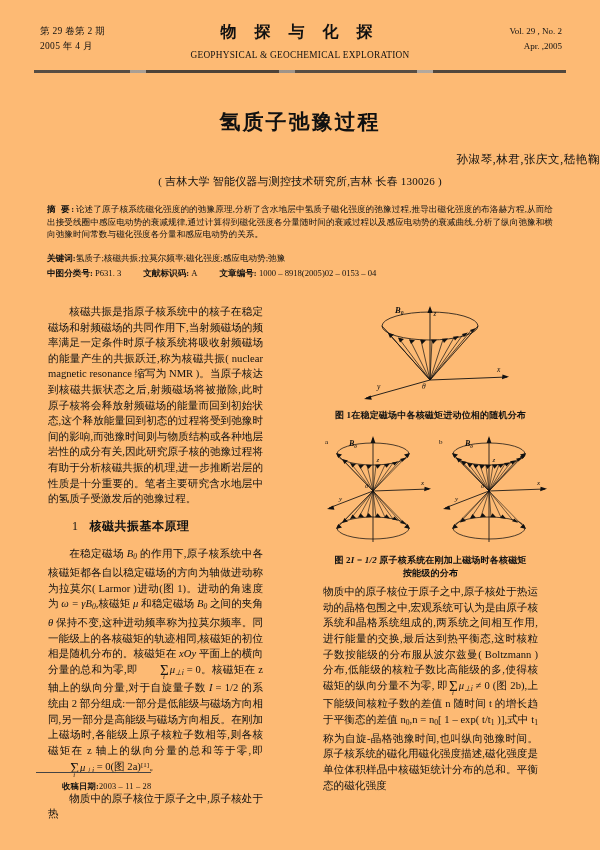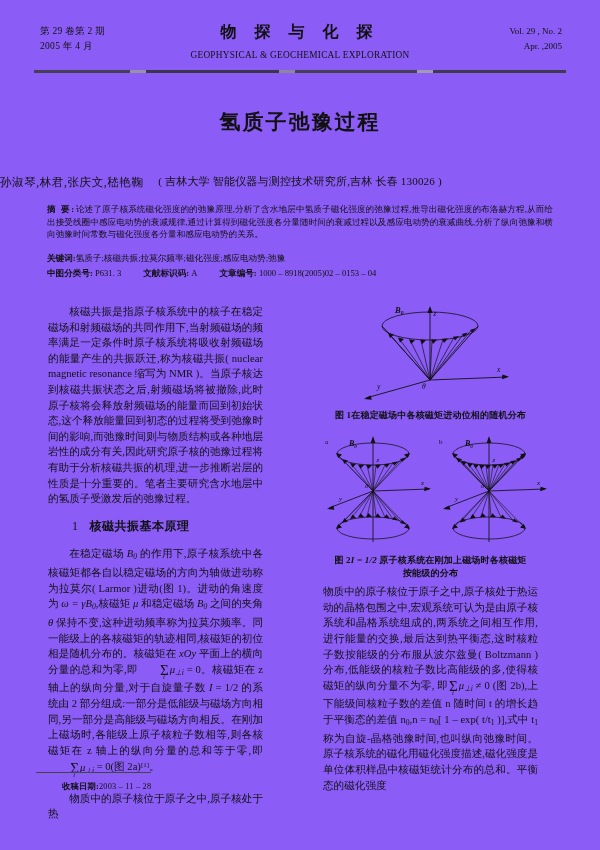--- a/index.html
+++ b/index.html
@@ -11,21 +11,21 @@
     width: 600px;
     height: 850px;
     position: relative;
     font-family: "Liberation Serif", "DejaVu Serif", serif;
     color: #111111;
     overflow: hidden;
   }
   .page {
     position: absolute;
     inset: 0;
-    background: #8b5cf6;
+    background: #fdba74;
   }
 
   
   .masthead {
     position: absolute;
     left: 34px;
     top: 24px;
     right: 34px;
     height: 44px;
   }
@@ -83,24 +83,23 @@
     top: 108px;
     text-align: center;
     font-size: 21px;
     font-weight: bold;
     letter-spacing: 2px;
   }
   .authors {
     position: absolute;
     left: 0; right: 0;
     top: 152px;
-    text-align: left;
+    text-align: right;
     font-size: 11.5px;
     letter-spacing: .6px;
-    margin-top: 23px;
   }
   .affil {
     position: absolute;
     left: 0; right: 0;
     top: 174px;
     text-align: center;
     font-size: 11px;
     letter-spacing: .2px;
   }
 

